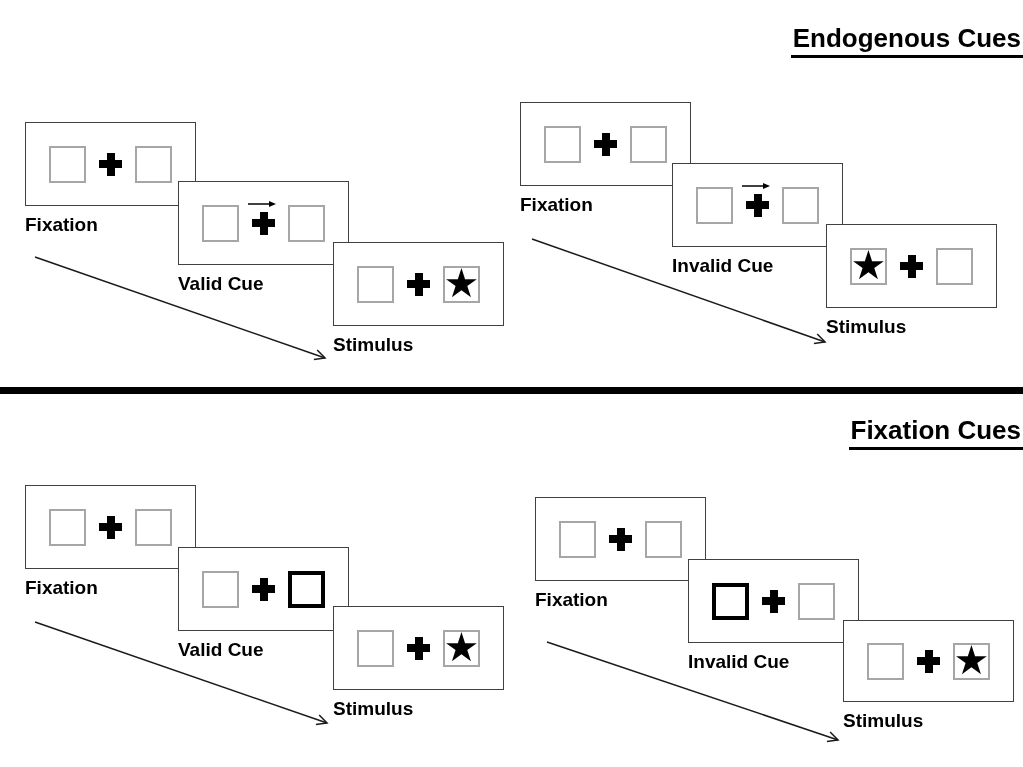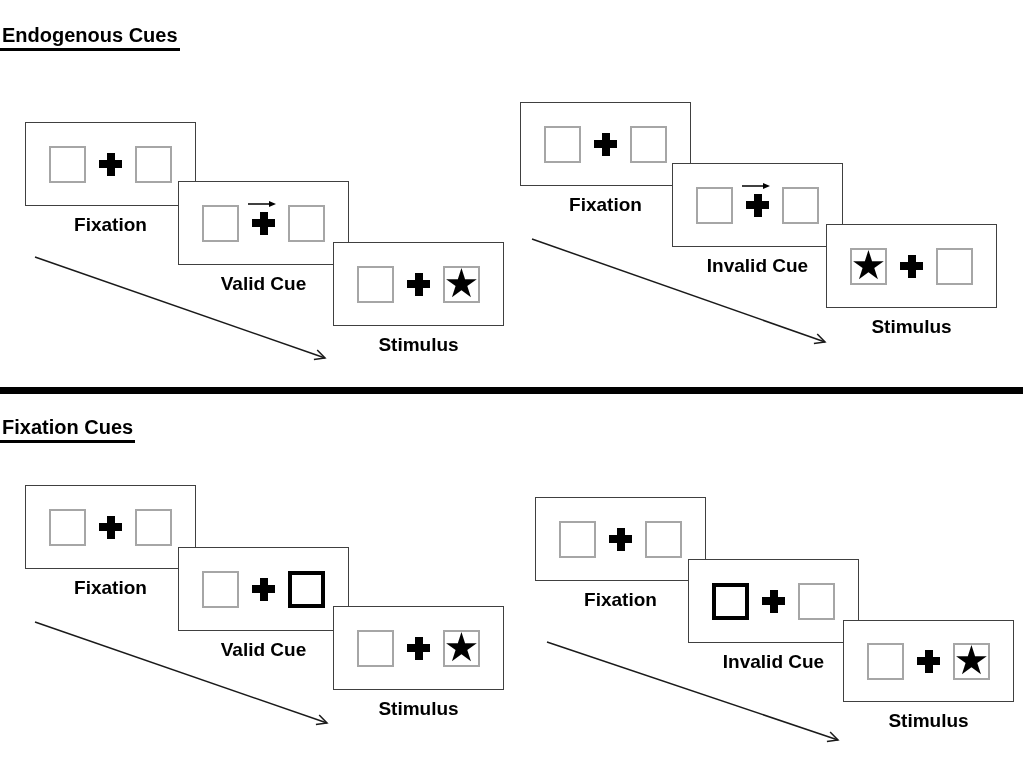--- a/index.html
+++ b/index.html
@@ -4,21 +4,21 @@
 <style>
   html, body { margin:0; padding:0; }
   body {
     width:1023px; height:767px; position:relative;
     background:#ffffff; color:#000;
     font-family:"Liberation Sans", sans-serif;
     overflow:hidden;
   }
   .title {
     position:absolute; left:0; width:100%;
-    text-align:left; font-size:20px; font-weight:bold; line-height:1.15;
+    text-align:right; font-size:26px; font-weight:bold; line-height:1.15;
   }
   .title span { display:inline-block; border-bottom:3px solid #000; padding:0 2px 1px 2px; }
 
   .step { position:absolute; width:171px; }
   .panel {
     position:relative; width:171px; height:84px;
     background:#fff; border:1px solid #404040;
     display:flex; align-items:center; justify-content:space-between;
     padding:0 23px; box-sizing:border-box;
   }
@@ -30,21 +30,21 @@
   .box.bold { border:4px solid #000; }
   .star { font-size:40px; line-height:1; color:#000; transform:translateY(-1px); }
 
   .mid { position:relative; width:23px; height:23px; }
   .mid i { position:absolute; background:#000; display:block; }
   .mid .pv { left:7.5px; top:0; width:8px; height:23px; }
   .mid .ph { left:0; top:7.5px; width:23px; height:8px; }
   .cue-arrow { position:absolute; left:-5px; top:-14px; }
 
   .plabel {
-    margin-top:9px; text-align:center;
+    margin-top:9px; text-align:left;
     font-weight:bold; font-size:19px; line-height:1.1; white-space:nowrap;
   }
   .tarrow { position:absolute; overflow:visible; }
   .divider { position:absolute; left:0; top:387px; width:1023px; height:7px; background:#000; }
 </style>
 </head>
 <body>
 
 <svg width="0" height="0" style="position:absolute" aria-hidden="true">
   <defs>

